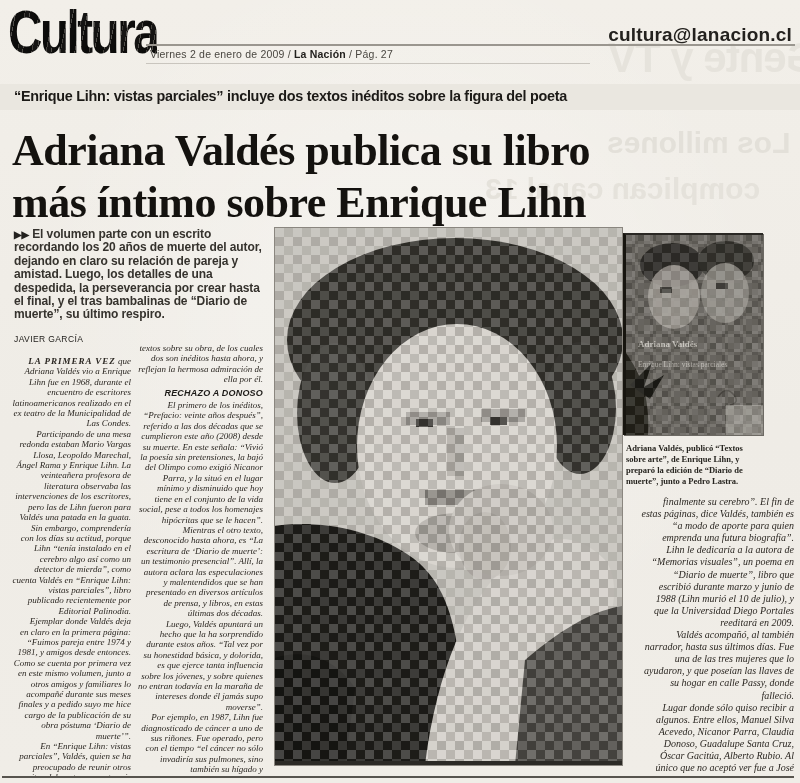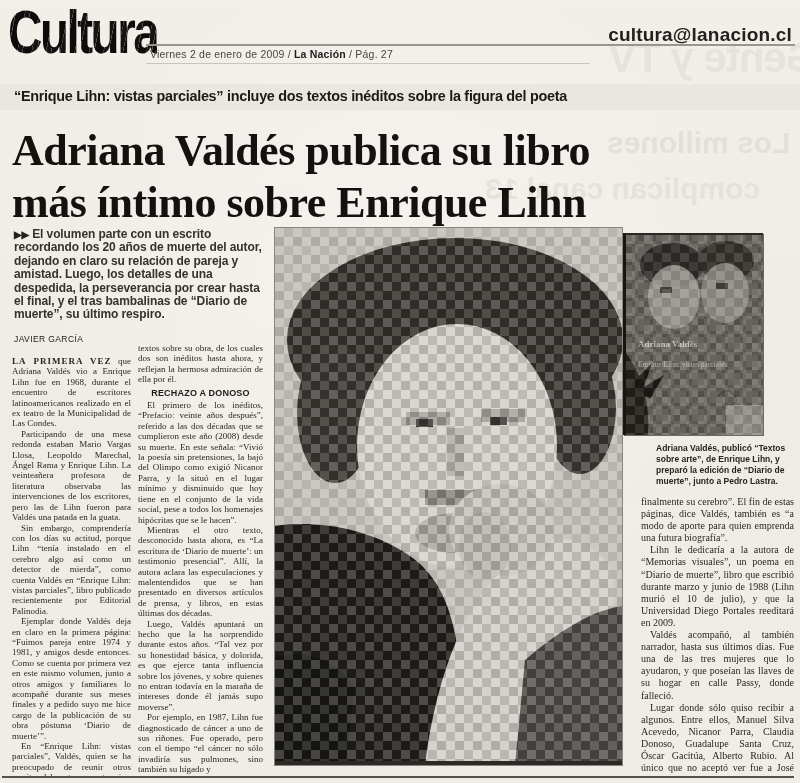--- a/index.html
+++ b/index.html
@@ -69,22 +69,23 @@
   .lead .mk{font-size:10px;color:#23211e;margin-right:3px;}
   .byline{
     position:absolute;left:14px;top:334px;
     font-family:"Liberation Sans",sans-serif;font-weight:400;font-size:8.5px;
     letter-spacing:.4px;color:#23211e;
   }
   
   .bodycol{
     position:absolute;text-align:justify;color:#2b2722;
     font-family:"Liberation Serif",serif;
-  }
-  .bodycol p{margin:0;text-indent:9px;}
+    font-style:italic;
+  }
+  .bodycol p{margin:0;text-indent:9px;text-align:right;}
   .bodycol p.noind{text-indent:0;}
   .col1{left:12px;top:356px;width:119px;height:420px;font-size:9px;line-height:10.4px;overflow:hidden;}
   .col2{left:138px;top:343px;width:125px;height:433px;font-size:9px;line-height:10.4px;overflow:hidden;}
   .col3{left:641px;top:496px;width:153px;height:280px;font-size:10px;line-height:12.1px;overflow:hidden;}
   .leadin{font-weight:700;letter-spacing:1px;}
   .subhead{
     font-family:"Liberation Sans",sans-serif;font-weight:700;font-size:9px;
     text-align:center;text-indent:0 !important;margin:3px 0 2px 0 !important;color:#1d1b18;
     letter-spacing:.2px;
   }
@@ -93,22 +94,22 @@
   .photo-main{
     position:absolute;left:275px;top:228px;width:347px;height:537px;
     outline:1px solid #8a867f;
   }
   .photo-book{
     position:absolute;left:623px;top:233px;width:137px;height:200px;
     border-left:3px solid #17150f;border-top:2px solid #2a2824;
     box-shadow:1px 1px 0 #6d6a64;
   }
   .caption{
-    position:absolute;left:656px;top:443px;width:132px;
-    font-family:Liberation Sans, sans-serif;font-weight:700;
+    position:absolute;left:626px;top:443px;width:132px;
+    font-family:Liberation Serif, serif;font-weight:700;
     font-size:8.5px;line-height:11px;color:#26241f;
   }
   .rule-bottom{position:absolute;left:2px;top:776px;width:792px;height:2px;background:#57544e;}
   svg{display:block;}
   .covertext1{font-family:"Liberation Serif",serif;font-size:9px;font-weight:700;fill:#d9d6cf;opacity:.8;}
   .covertext2{font-family:"Liberation Serif",serif;font-size:7.5px;fill:#d2cfc8;opacity:.75;}
 </style>
 </head>
 <body>
 

